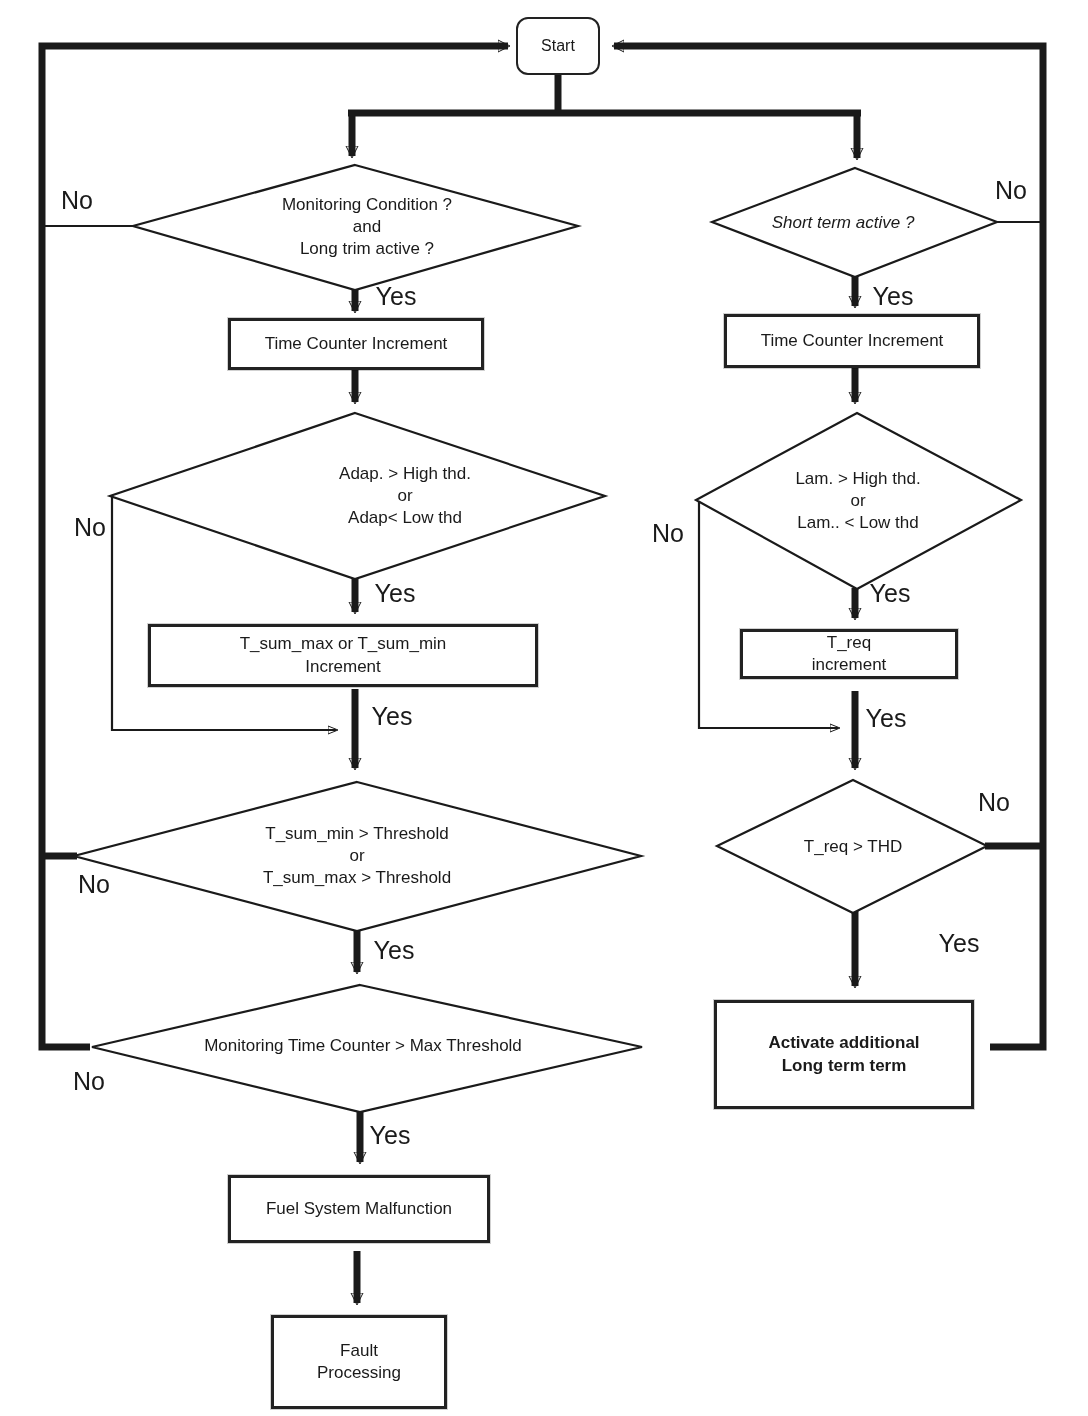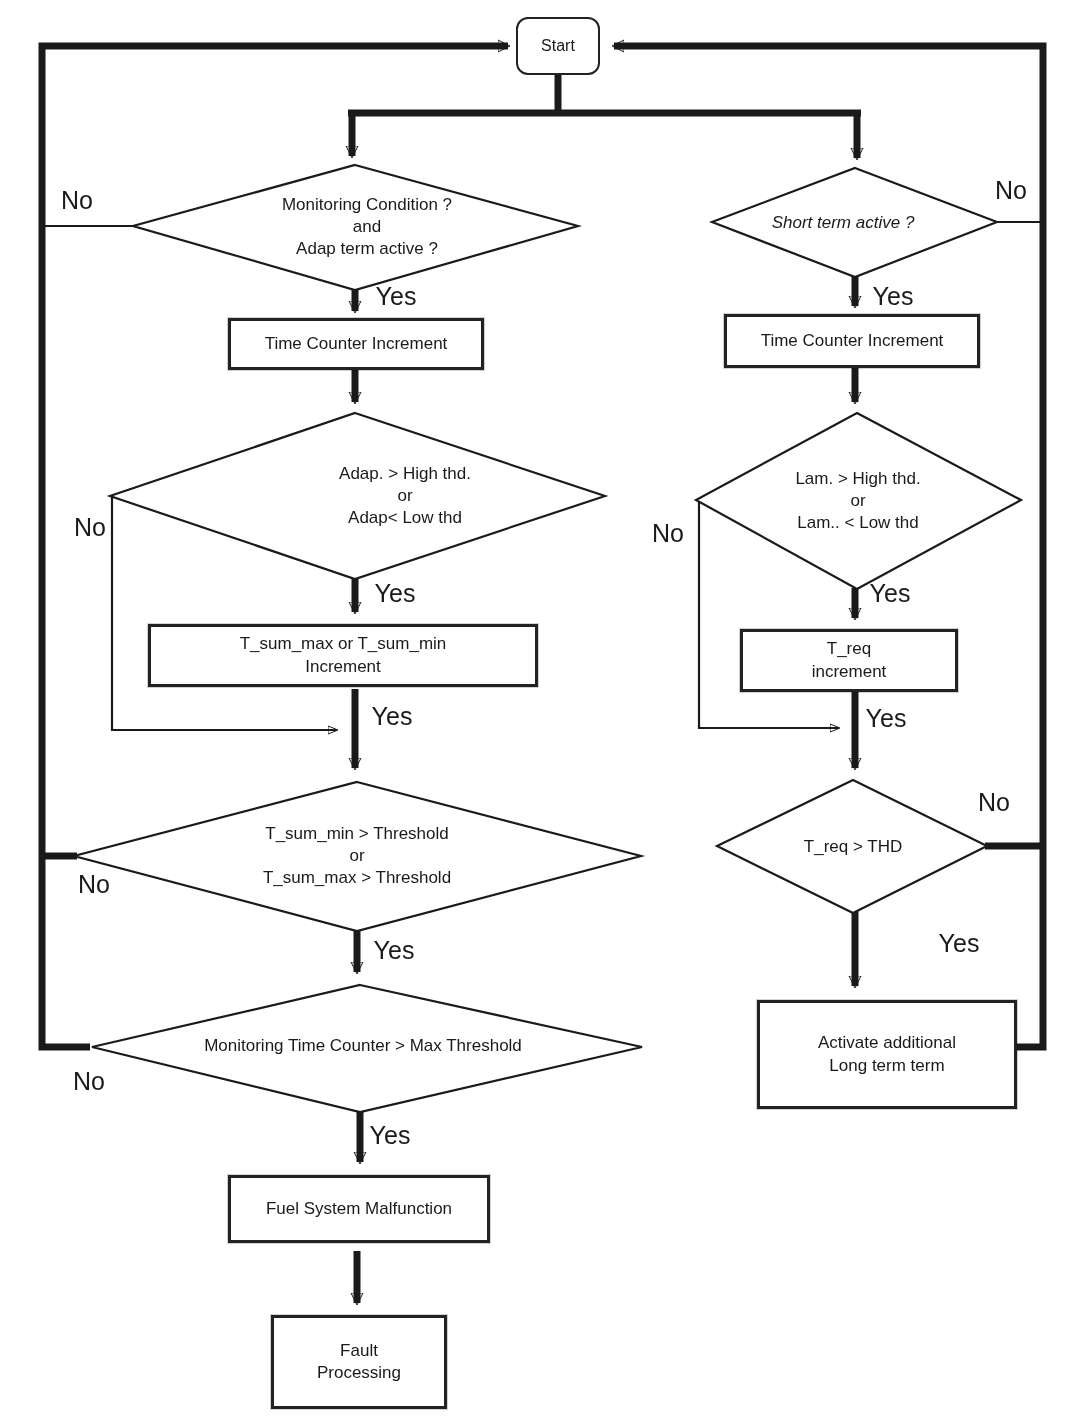--- a/index.html
+++ b/index.html
@@ -106,34 +106,34 @@
 
   <div class="node" style="left:271px;top:1315px;width:176px;height:94px;">
     <span>Fault</span>
     <span>Processing</span>
   </div>
 
   <div class="node" style="left:724px;top:314px;width:256px;height:54px;">
     <span>Time Counter Increment</span>
   </div>
 
-  <div class="node" style="left:740px;top:629px;width:218px;height:63px;">
+  <div class="node" style="left:740px;top:629px;width:218px;height:50px;">
     <span>T_req</span>
     <span>increment</span>
   </div>
 
-  <div class="node" style="left:757px;top:1000px;width:260px;height:109px;">
+  <div class="node" style="left:714px;top:1000px;width:260px;height:109px;font-weight:bold;">
     <span>Activate additional</span>
     <span>Long term term</span>
   </div>
 
   <div class="dlabel" style="left:355px;top:227px;margin-left:12px;">
     <div>Monitoring Condition ?</div>
     <div>and</div>
-    <div>Adap term active ?</div>
+    <div>Long trim active ?</div>
   </div>
 
   <div class="dlabel" style="left:357px;top:496px;margin-left:48px;">
     <div>Adap. &gt; High thd.</div>
     <div>or</div>
     <div>Adap&lt; Low thd</div>
   </div>
 
   <div class="dlabel" style="left:357px;top:856px;">
     <div>T_sum_min &gt; Threshold</div>

